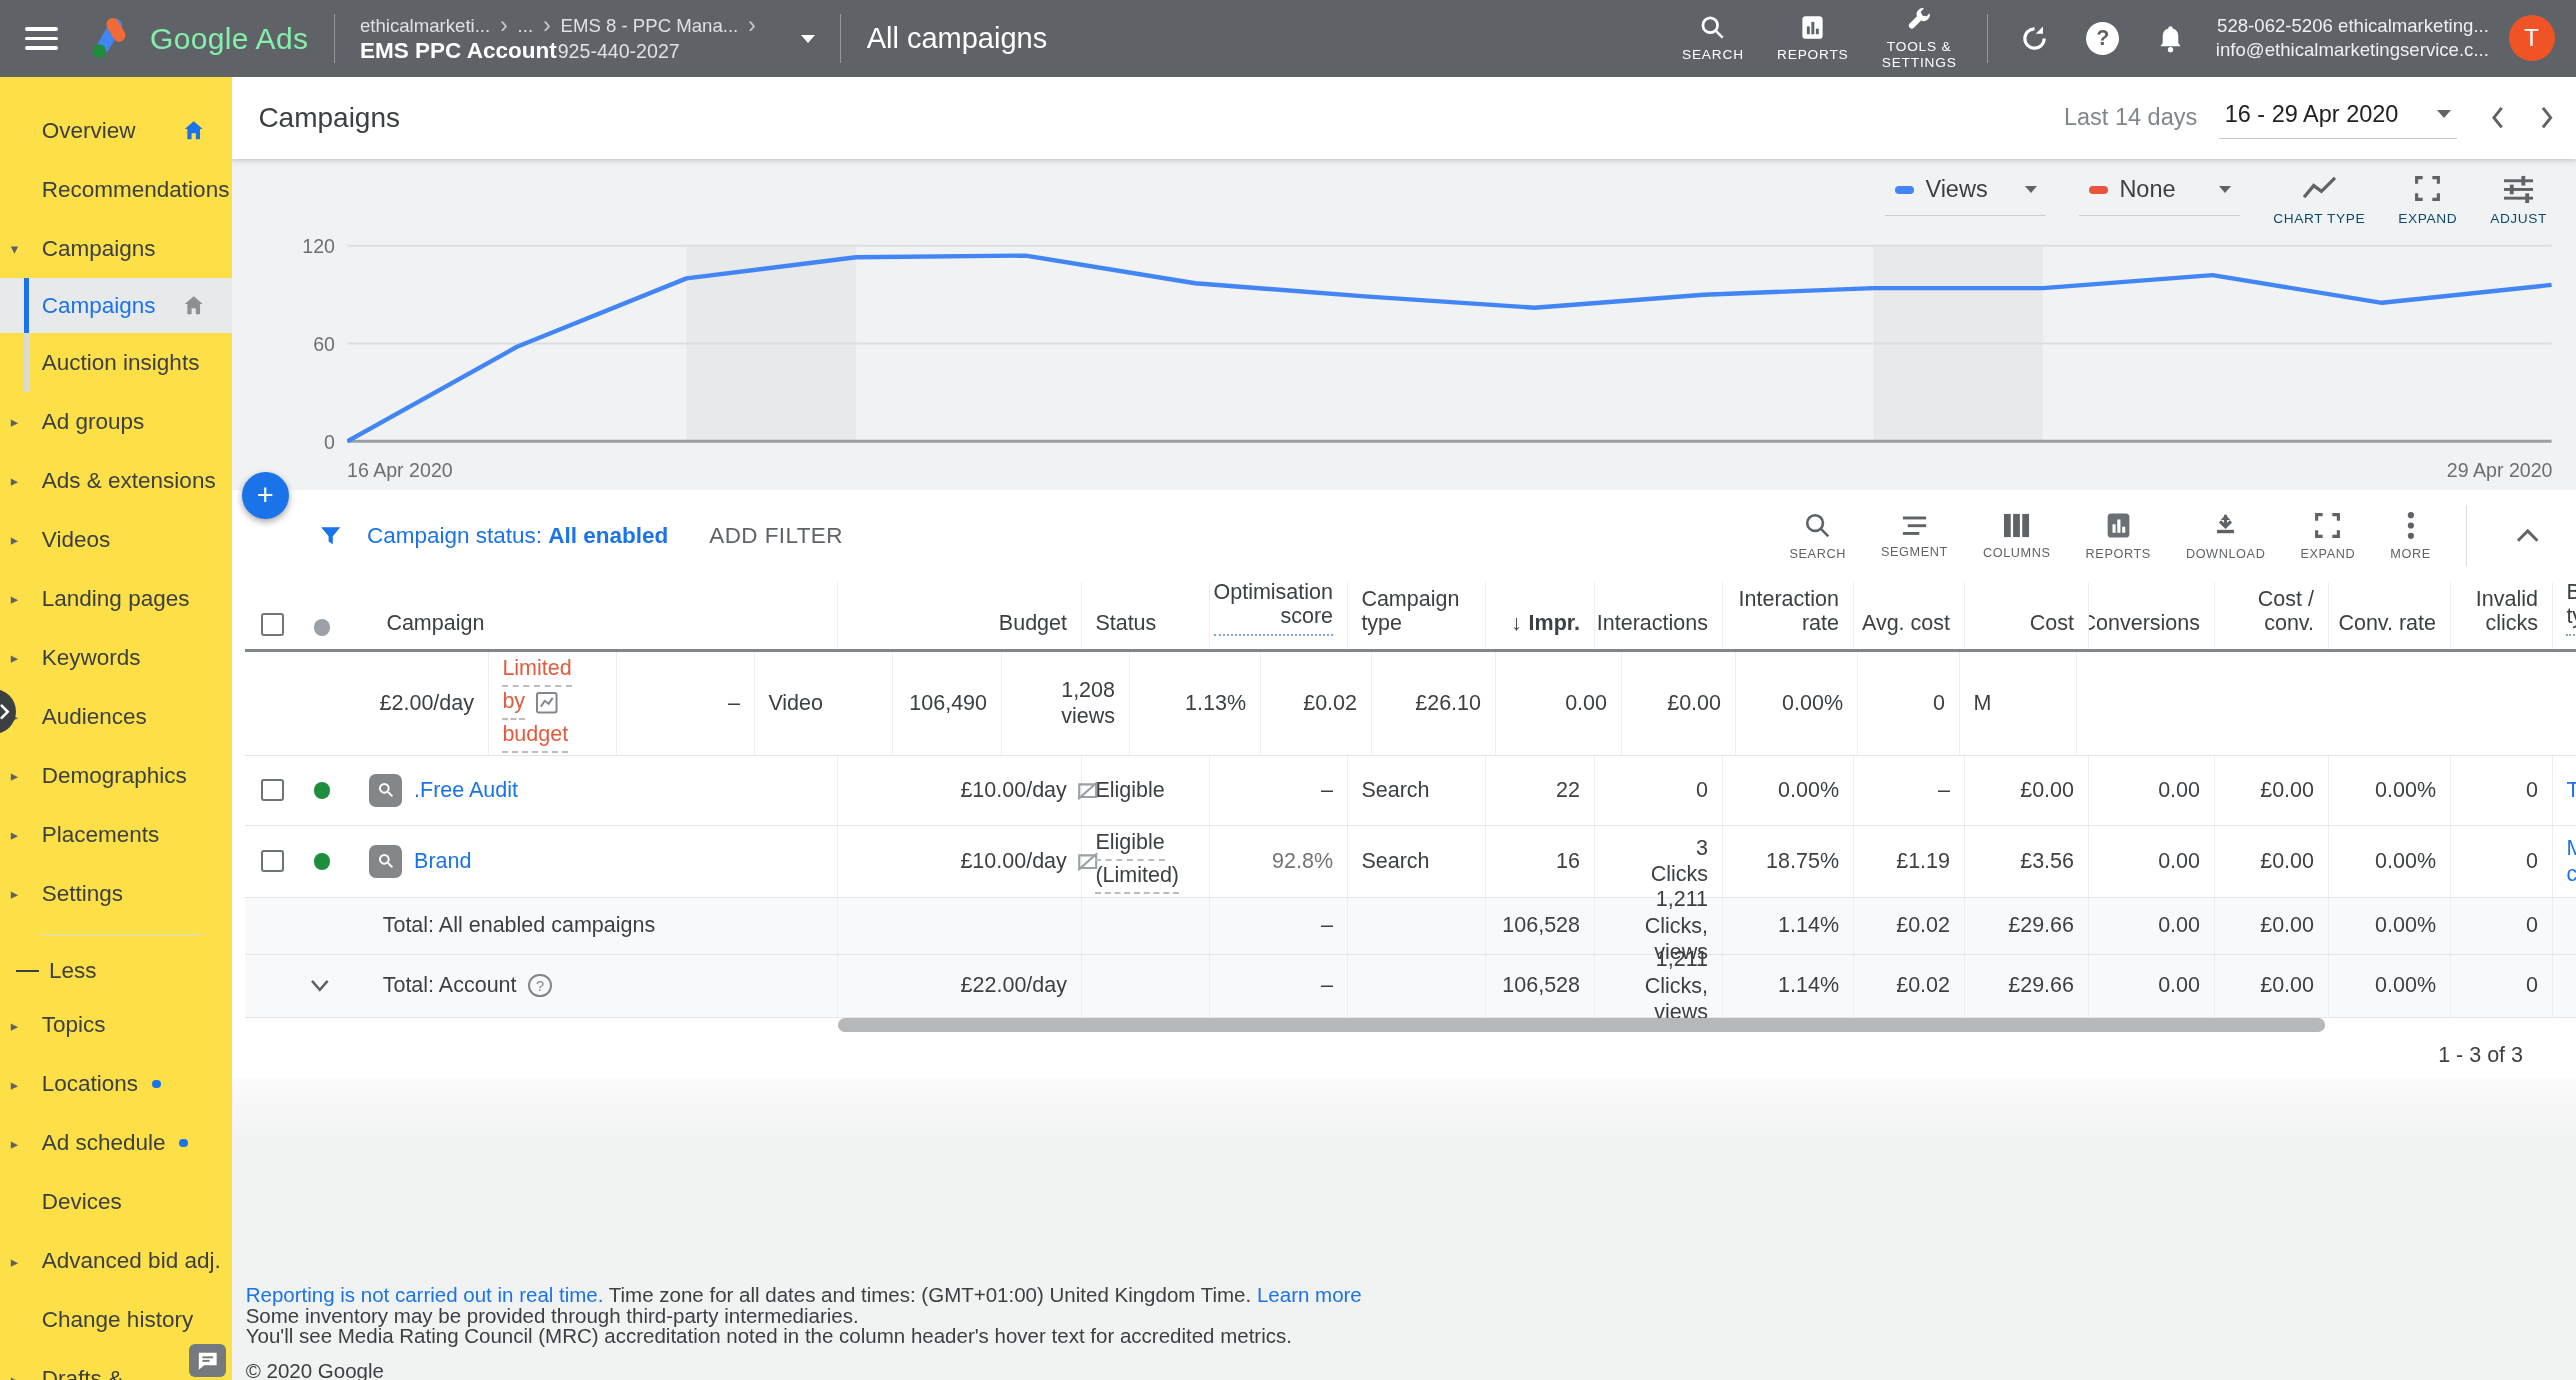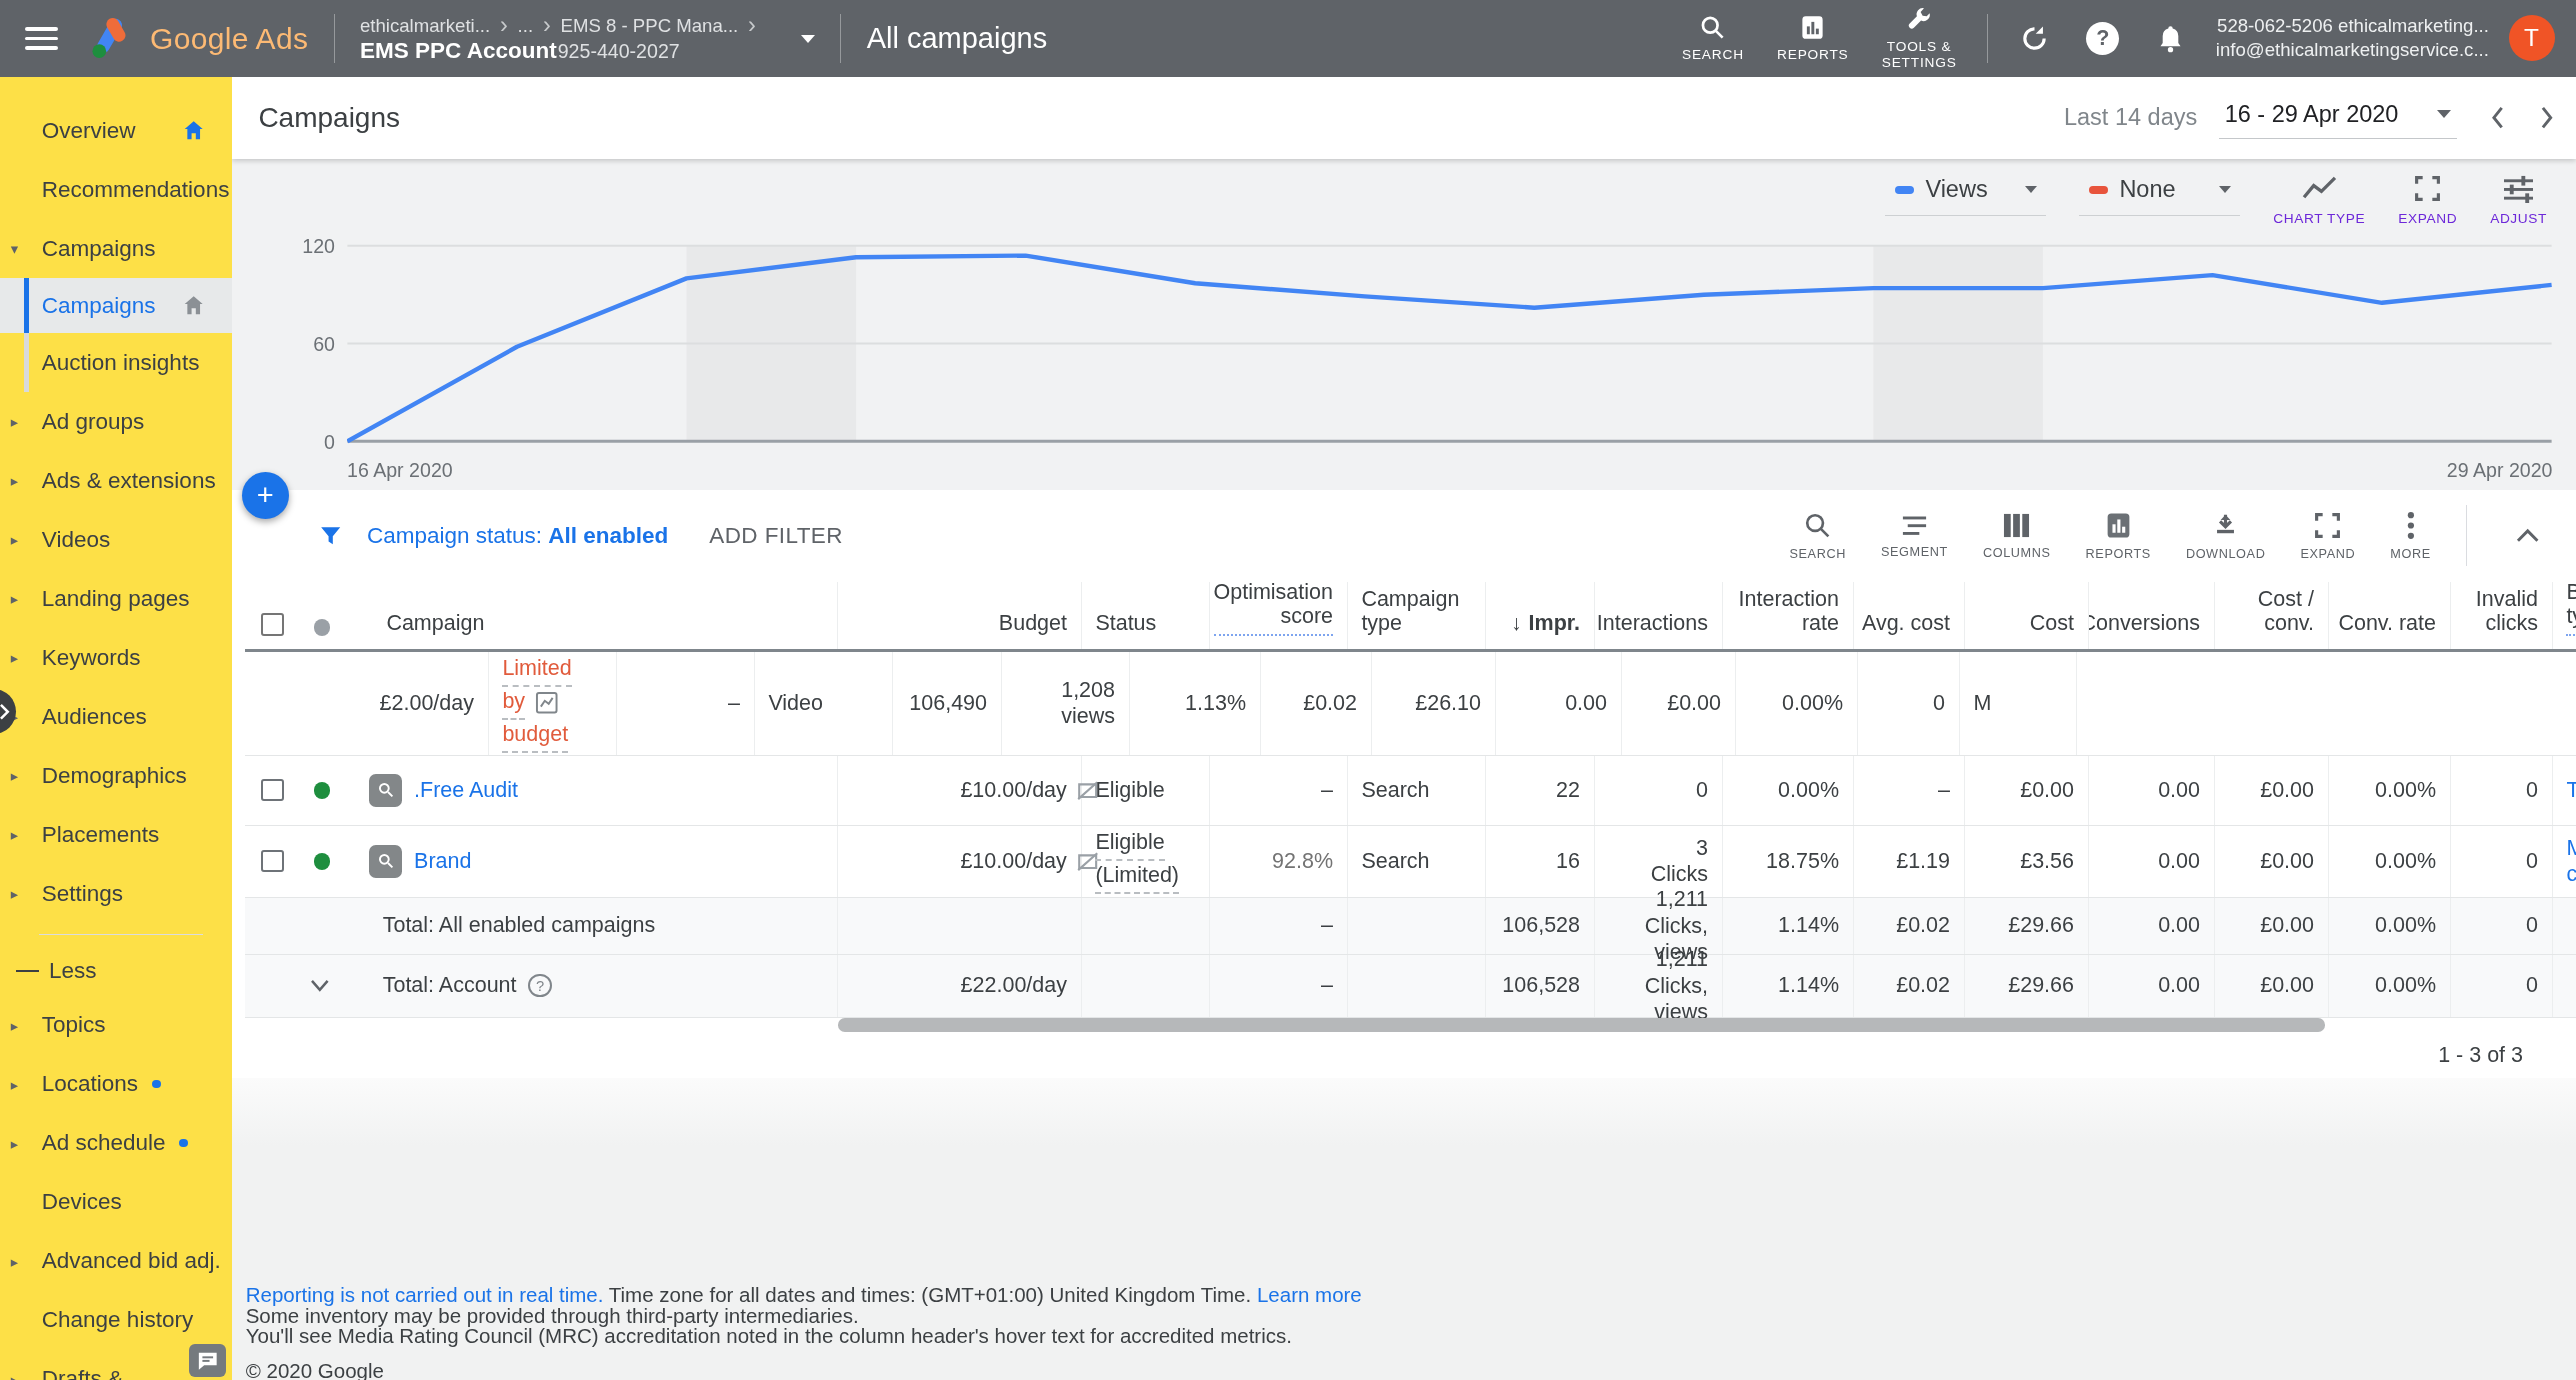--- a/index.html
+++ b/index.html
@@ -5,21 +5,21 @@
   *{box-sizing:border-box;margin:0;padding:0}
   html,body{width:2576px;height:1381px;overflow:hidden}
   body{font-family:"Liberation Sans",sans-serif;color:#3c4043;background:#fff;font-size:21.5px}
   svg{display:block}
 
   
   .topbar{height:77px;background:#5f6368;display:flex;align-items:center;color:#fff;padding:0 0 0 25.4px;position:relative;z-index:40}
   .burger{width:33px;display:flex;flex-direction:column;gap:5.9px;cursor:pointer}
   .burger i{display:block;height:3.9px;background:#fff;border-radius:2px}
   .logo-wrap{display:flex;align-items:center;margin-left:31px}
-  .logo-text{font-size:30px;color:#fdba74;margin-left:13.7px;letter-spacing:0.3px}
+  .logo-text{font-size:30px;color:#86efac;margin-left:13.7px;letter-spacing:0.3px}
   .tb-div{width:1px;height:49px;background:rgba(255,255,255,.35);margin:0 25.4px}
   .crumb-block{line-height:25.4px}
   .crumb-top{font-size:18.6px;color:#dfe1e3;display:flex;align-items:center;gap:9.8px}
   .crumb-sep{font-size:23.5px;color:#c7cacc;line-height:17.6px}
   .crumb-bottom{display:flex;align-items:baseline;gap:1px}
   .crumb-account{font-size:22.5px;font-weight:700;color:#fff}
   .crumb-id{font-size:19.6px;color:#dfe1e3}
   .caret{width:0;height:0;border-left:7.8px solid transparent;border-right:7.8px solid transparent;border-top:8.8px solid #fff;margin:0 0 0 45px}
   .all-campaigns{font-size:29px;color:#fff;white-space:nowrap}
   .tb-right{margin-left:auto;display:flex;align-items:center;padding-right:13.7px}
@@ -63,21 +63,21 @@
   .ph-chev{margin-left:33px;cursor:pointer}
 
   
   .chart-section{height:333px;background:#f1f2f3;padding-top:11.7px;position:relative}
   .chart-controls{display:flex;justify-content:flex-end;align-items:flex-start;gap:33px;padding-right:29px;height:68px}
   .metric-select{display:flex;align-items:center;gap:11.7px;border-bottom:1px solid #cdd0d2;padding:5.9px 9.8px 11.7px 9.8px;min-width:161px;cursor:pointer}
   .metric-dash{width:18.6px;height:7.8px;border-radius:3.9px}
   .metric-label{font-size:23.5px;color:#3c4043}
   .metric-caret{width:0;height:0;border-left:6.8px solid transparent;border-right:6.8px solid transparent;border-top:7.8px solid #5f6368;margin-left:auto}
   .chart-btn{display:flex;flex-direction:column;align-items:center;cursor:pointer;padding-top:3.9px}
-  .chart-btn-label{font-size:13.7px;color:#6d28d9;letter-spacing:0.6px;margin-top:7.8px}
+  .chart-btn-label{font-size:13.7px;color:#0c4a6e;letter-spacing:0.6px;margin-top:7.8px}
   .plot-wrap{position:relative;margin-left:115px;margin-right:23.5px}
   .ytick{position:absolute;width:43px;text-align:right;left:-55px;font-size:19.6px;color:#6b7075}
   .xlabels{display:flex;justify-content:space-between;font-size:19.6px;color:#6b7075;margin-top:3.9px}
 
   .fab{position:absolute;left:9.8px;top:395px;width:47px;height:47px;border-radius:50%;background:#1a73e8;color:#fff;border:none;font-size:29px;line-height:47px;text-align:center;box-shadow:0 2.9px 7.8px rgba(0,0,0,.35);z-index:30;cursor:pointer}
 
   
   .table-card{background:#fff}
   .filter-bar{height:92px;display:flex;align-items:center;padding-left:86px}
   .filter-label{font-size:22.5px;color:#1a73e8;margin-left:23.5px;cursor:pointer}

